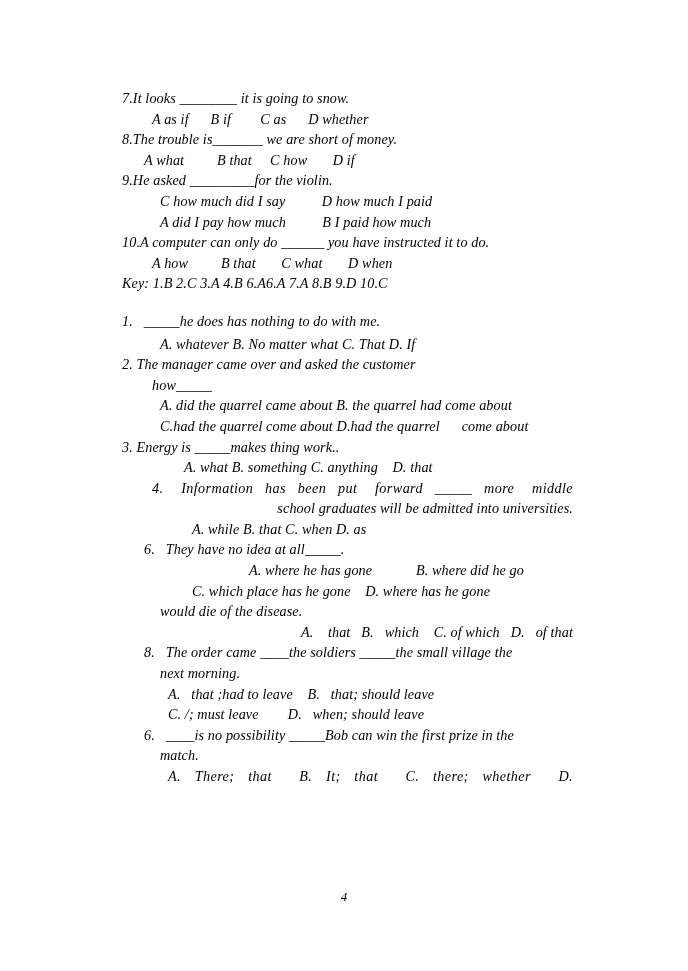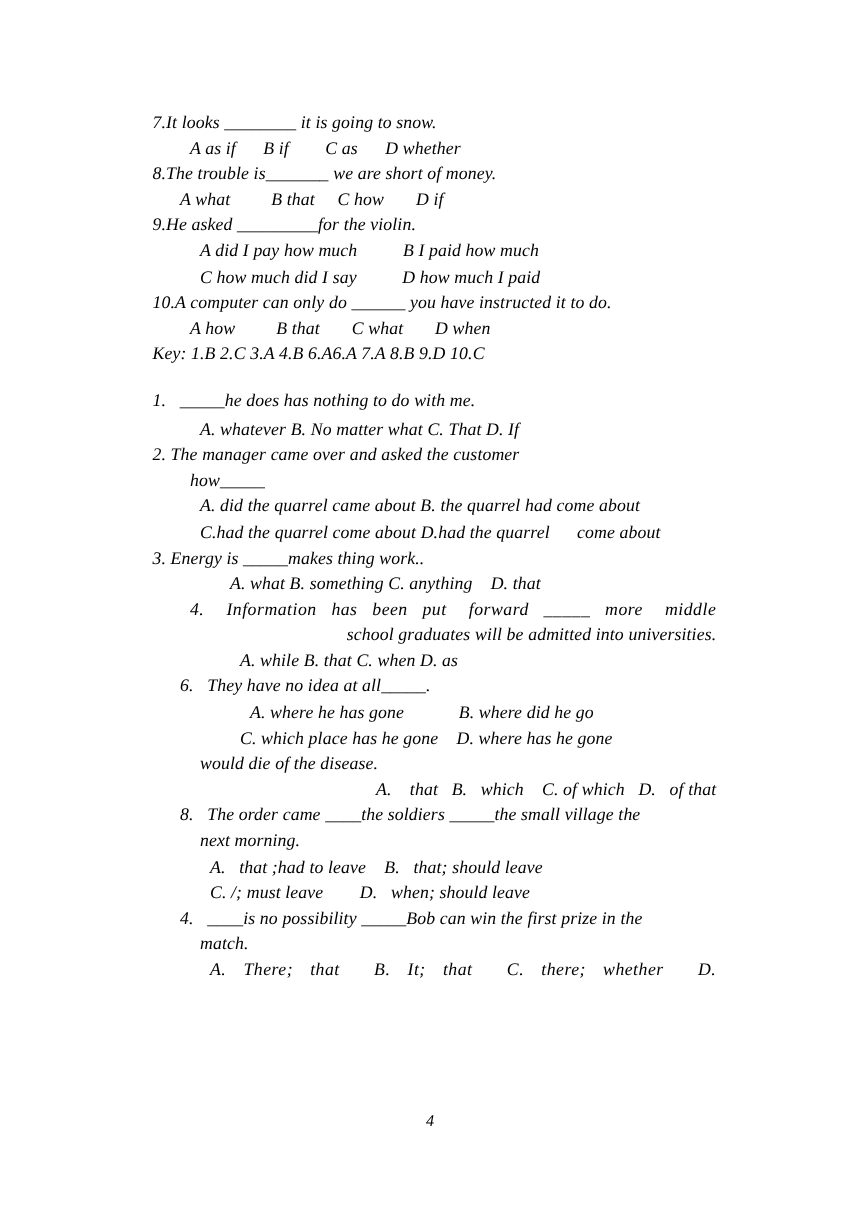--- a/index.html
+++ b/index.html
@@ -46,21 +46,21 @@
 
   
   .i0  { text-indent: 0; }
   .i2  { padding-left: 22px; }
   .i3  { padding-left: 30px; }
   .i4  { padding-left: 38px; }
   .i5  { padding-left: 46px; }
   .i6  { padding-left: 54px; text-align: right; }
   .i7  { padding-left: 62px; }
   .i8  { padding-left: 70px; font-style: italic; }
-  .i9  { padding-left: 78px; }
+  .i9  { padding-left: 78px; text-align: center; }
 
   
   .just {
     text-align: justify;
     text-align-last: justify;
   }
   .wide-gap { letter-spacing: 0.4px; }
 
   
   .group-gap { height: 17px; }
@@ -92,22 +92,22 @@
         <p class="line i3">A as if      B if        C as      D whether</p>
       </div>
 
       <div>
         <p class="line i0">8.The trouble is_______ we are short of money.</p>
         <p class="line i2">A what         B that     C how       D if</p>
       </div>
 
       <div>
         <p class="line i0">9.He asked _________for the violin.</p>
+        <p class="line i4">C how much did I say          D how much I paid</p>
         <p class="line i4">A did I pay how much          B I paid how much</p>
-        <p class="line i4">C how much did I say          D how much I paid</p>
       </div>
 
       <div>
         <p class="line i0">10.A computer can only do ______ you have instructed it to do.</p>
         <p class="line i3">A how         B that       C what       D when</p>
       </div>
 
       <p class="line i0">Key: 1.B 2.C 3.A 4.B 6.A6.A 7.A 8.B 9.D 10.C</p>
     </div>
 
@@ -152,21 +152,21 @@
       </div>
 
       <div>
         <p class="line i2">8.   The order came ____the soldiers _____the small village the</p>
         <p class="line i4">next morning.</p>
         <p class="line i5">A.   that ;had to leave    B.   that; should leave</p>
         <p class="line i5">C. /; must leave        D.   when; should leave</p>
       </div>
 
       <div>
-        <p class="line i2">4.   ____is no possibility _____Bob can win the first prize in the</p>
+        <p class="line i2">6.   ____is no possibility _____Bob can win the first prize in the</p>
         <p class="line i4">match.</p>
         <p class="line i5 just wide-gap">A.  There;  that    B.  It;  that    C.  there;  whether    D.</p>
       </div>
 
     </div>
   </div>
 
   <div id="page-number">4</div>
 
 </div>

